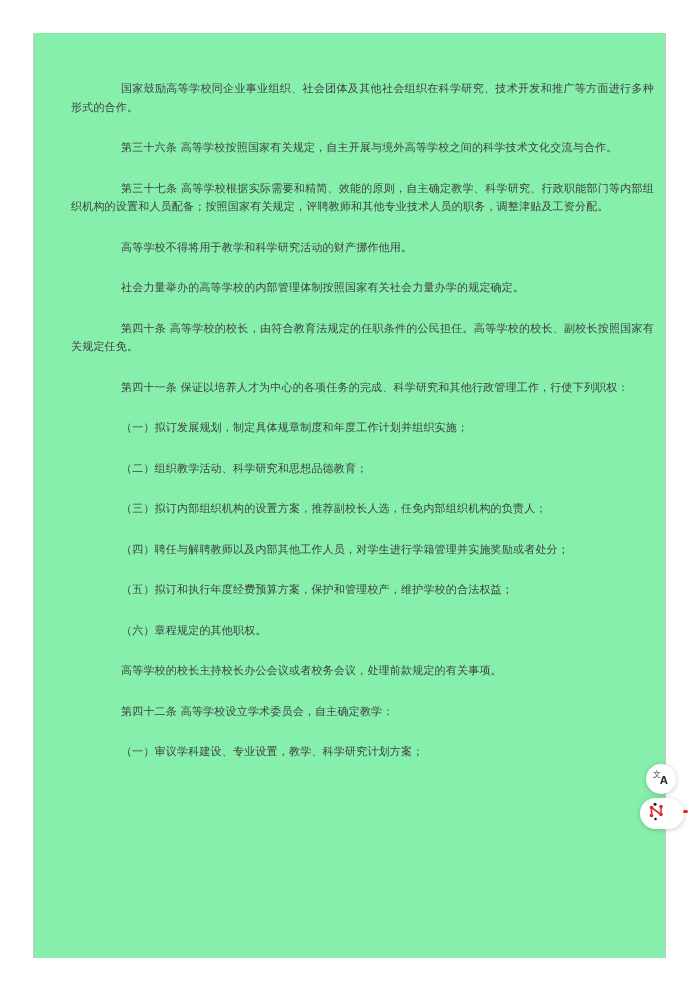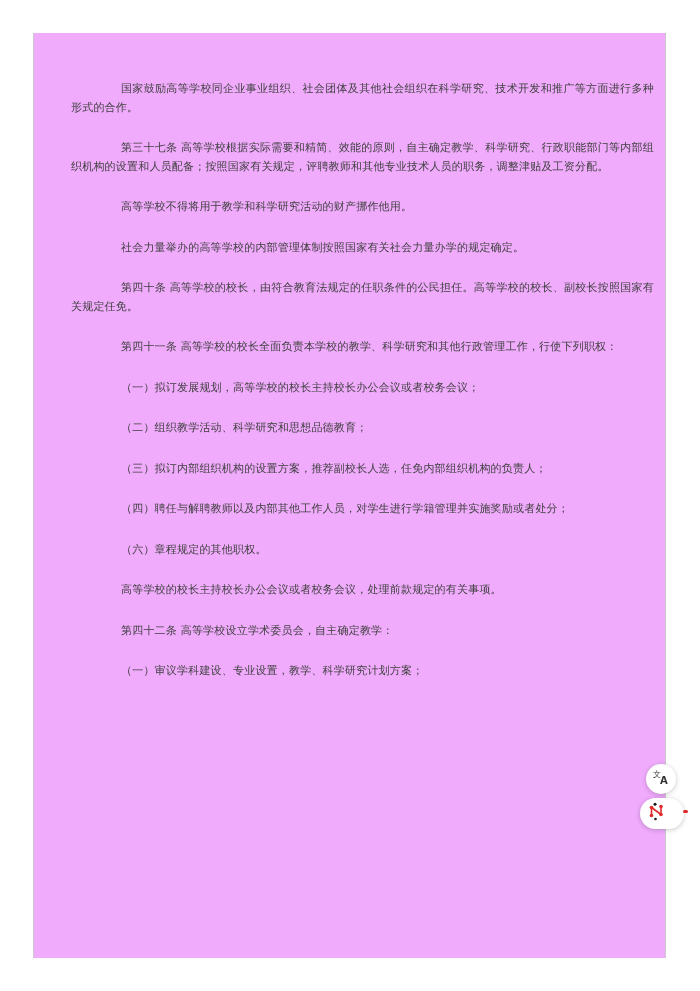--- a/index.html
+++ b/index.html
@@ -10,21 +10,21 @@
     position:relative;
     overflow:hidden;
   }
   .page-frame {
     position:absolute;
     left:33px; top:33px;
     width:633px; height:925px;
     border-left:1px solid #c9c9c9;
     border-right:1px solid #c9c9c9;
     box-sizing:border-box;
-    background:#f0abfc;
+    background:#86efac;
   }
   .doc-content {
     position:absolute;
     left:37px; top:47px;
     width:583px;
     color:#404040;
     font-size:11px;
     line-height:18.5px;
     letter-spacing:0.2px;
     text-align:justify;
@@ -63,29 +63,31 @@
     width:5px; height:3px;
     border-radius:2px;
   }
 </style>
 </head>
 <body>
 
 <div class="page-frame">
   <div class="doc-content">
     <p>国家鼓励高等学校同企业事业组织、社会团体及其他社会组织在科学研究、技术开发和推广等方面进行多种形式的合作。</p>
+    <p>第三十六条 高等学校按照国家有关规定，自主开展与境外高等学校之间的科学技术文化交流与合作。</p>
     <p>第三十七条 高等学校根据实际需要和精简、效能的原则，自主确定教学、科学研究、行政职能部门等内部组织机构的设置和人员配备；按照国家有关规定，评聘教师和其他专业技术人员的职务，调整津贴及工资分配。</p>
     <p>高等学校不得将用于教学和科学研究活动的财产挪作他用。</p>
     <p>社会力量举办的高等学校的内部管理体制按照国家有关社会力量办学的规定确定。</p>
     <p>第四十条 高等学校的校长，由符合教育法规定的任职条件的公民担任。高等学校的校长、副校长按照国家有关规定任免。</p>
-    <p>第四十一条 高等学校的校长全面负责本学校的教学、科学研究和其他行政管理工作，行使下列职权：</p>
-    <p>（一）拟订发展规划，高等学校的校长主持校长办公会议或者校务会议；</p>
+    <p>第四十一条 保证以培养人才为中心的各项任务的完成、科学研究和其他行政管理工作，行使下列职权：</p>
+    <p>（一）拟订发展规划，制定具体规章制度和年度工作计划并组织实施；</p>
     <p>（二）组织教学活动、科学研究和思想品德教育；</p>
     <p>（三）拟订内部组织机构的设置方案，推荐副校长人选，任免内部组织机构的负责人；</p>
     <p>（四）聘任与解聘教师以及内部其他工作人员，对学生进行学籍管理并实施奖励或者处分；</p>
+    <p>（五）拟订和执行年度经费预算方案，保护和管理校产，维护学校的合法权益；</p>
     <p>（六）章程规定的其他职权。</p>
     <p>高等学校的校长主持校长办公会议或者校务会议，处理前款规定的有关事项。</p>
     <p>第四十二条 高等学校设立学术委员会，自主确定教学：</p>
     <p>（一）审议学科建设、专业设置，教学、科学研究计划方案；</p>
   </div>
 </div>
 
 <div class="fab fab-translate">
   <span>
     <svg width="18" height="18" viewBox="0 0 18 18" aria-hidden="true">

